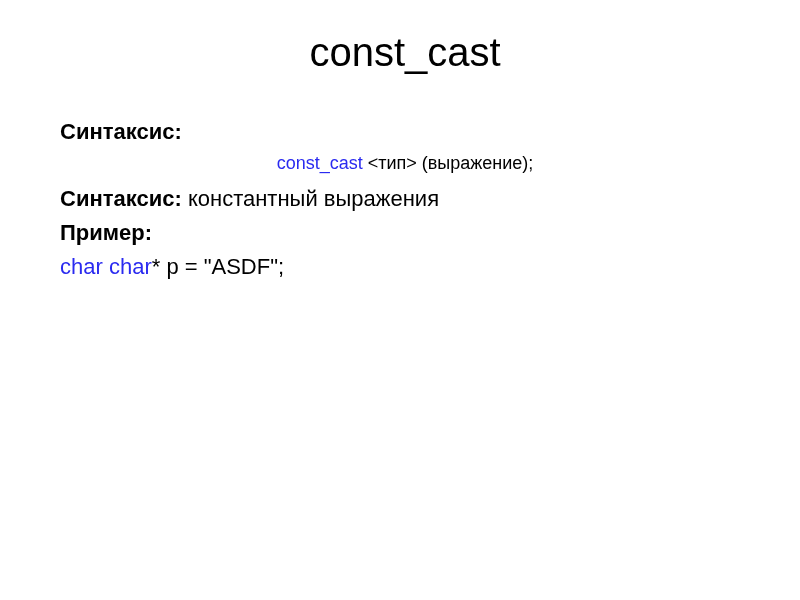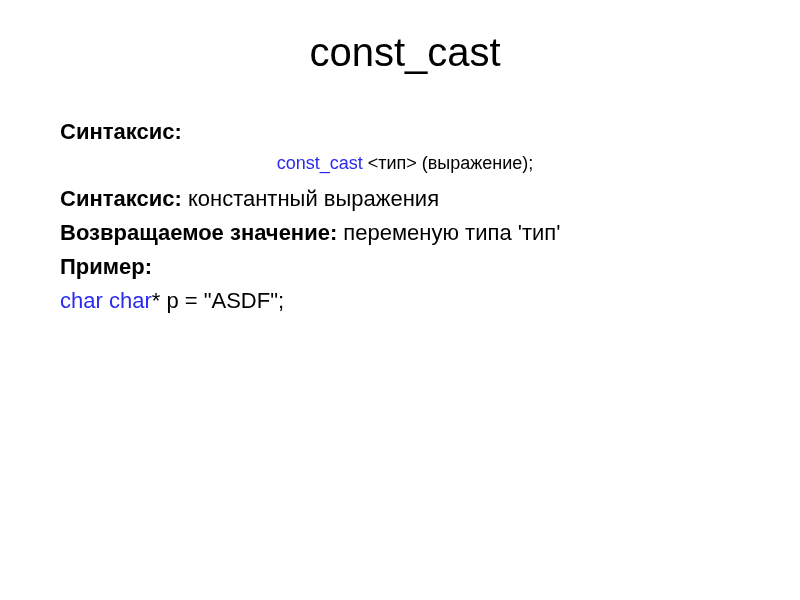--- a/index.html
+++ b/index.html
@@ -48,23 +48,20 @@
 
   <p class="syntax-line">
     <span class="kw">const_cast</span><span> &lt;тип&gt; (выражение);</span>
   </p>
 
   <p class="line">
     <span class="bold">Синтаксис:</span><span> константный выражения</span>
   </p>
 
 
-  <p class="line">
-    <span class="bold">Возвращаемое значение:</span><span>  переменую типа 'тип'</span>
-  </p>
 
   <p class="line bold">Пример:</p>
 
   <p class="line">
     <span class="kw">char char</span><span>* p = "ASDF";</span>
   </p>
 
 
 </div>
 

